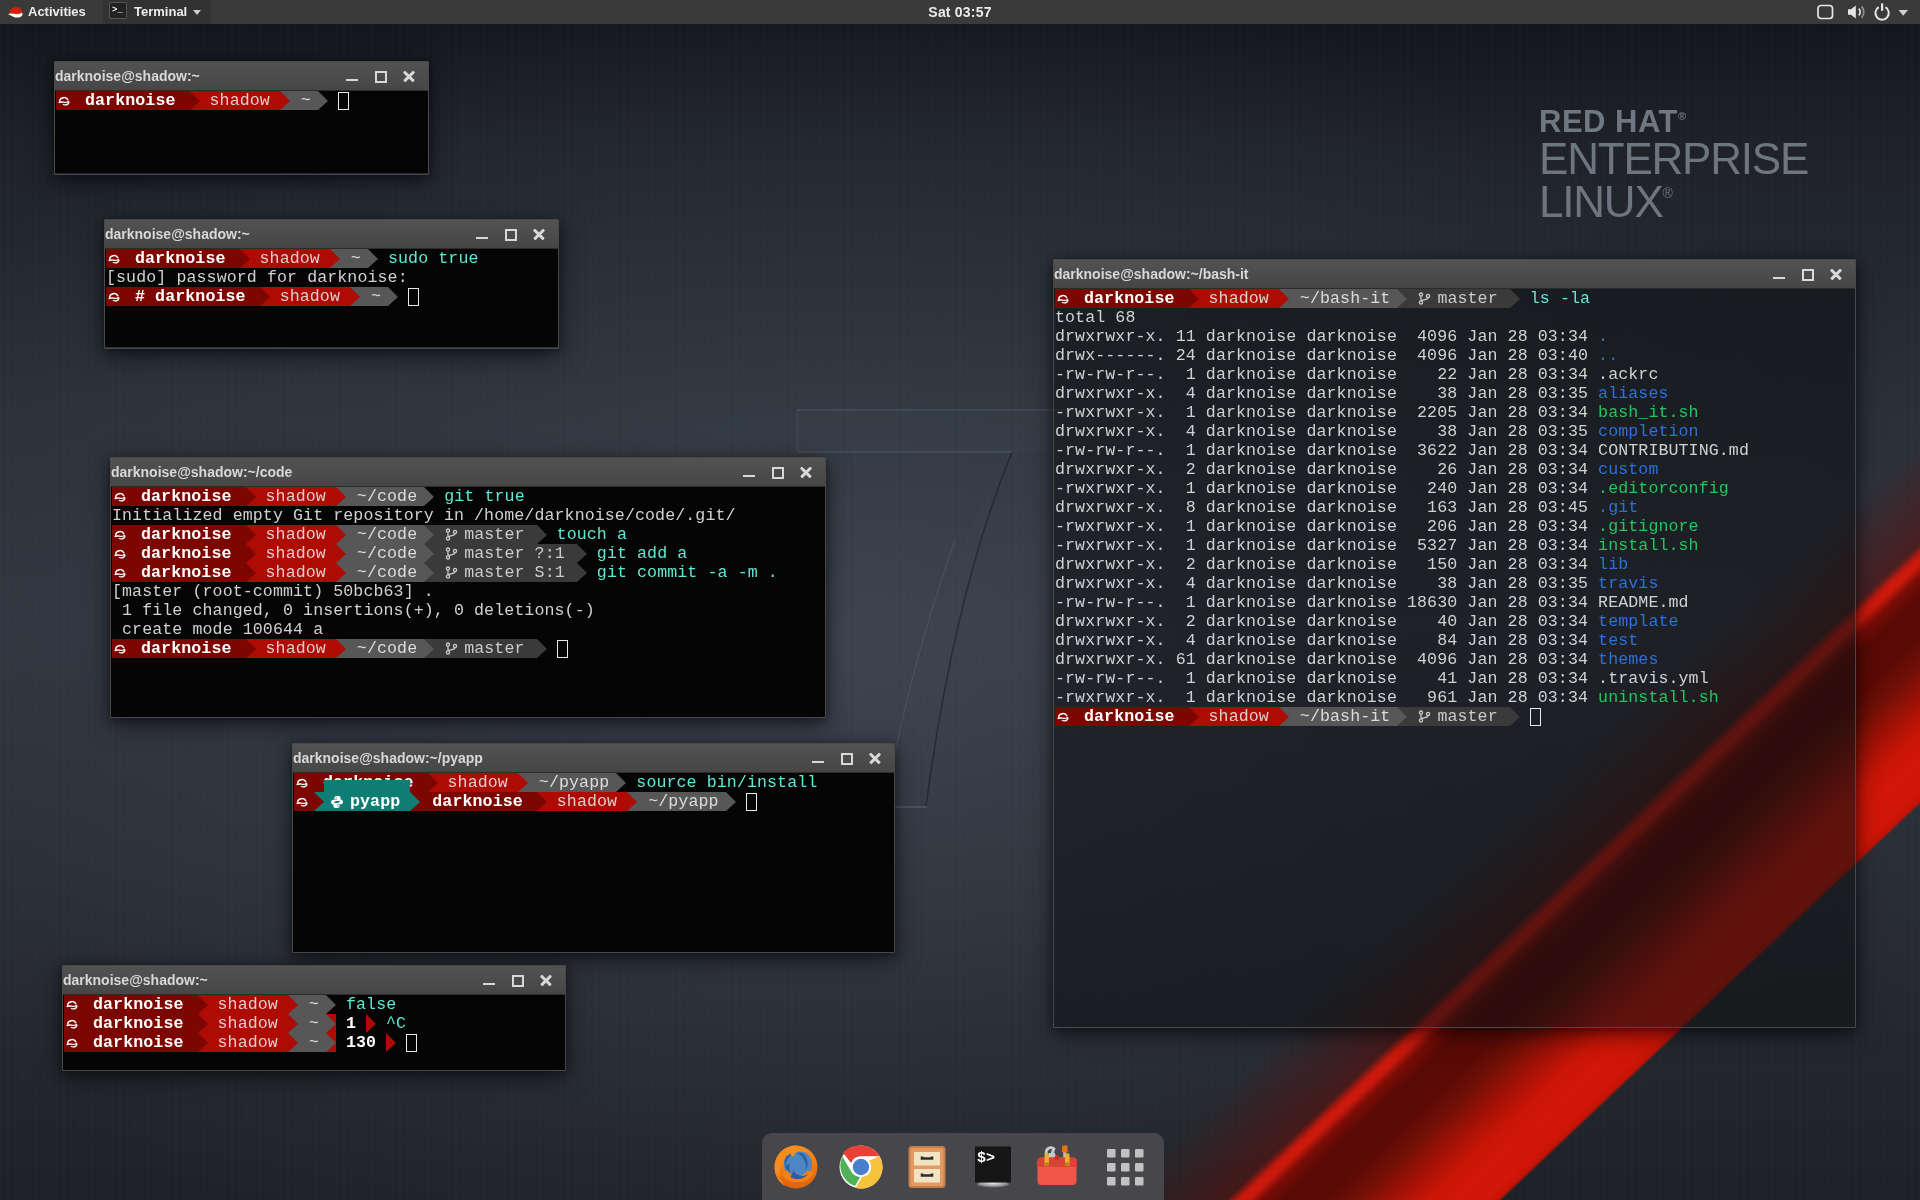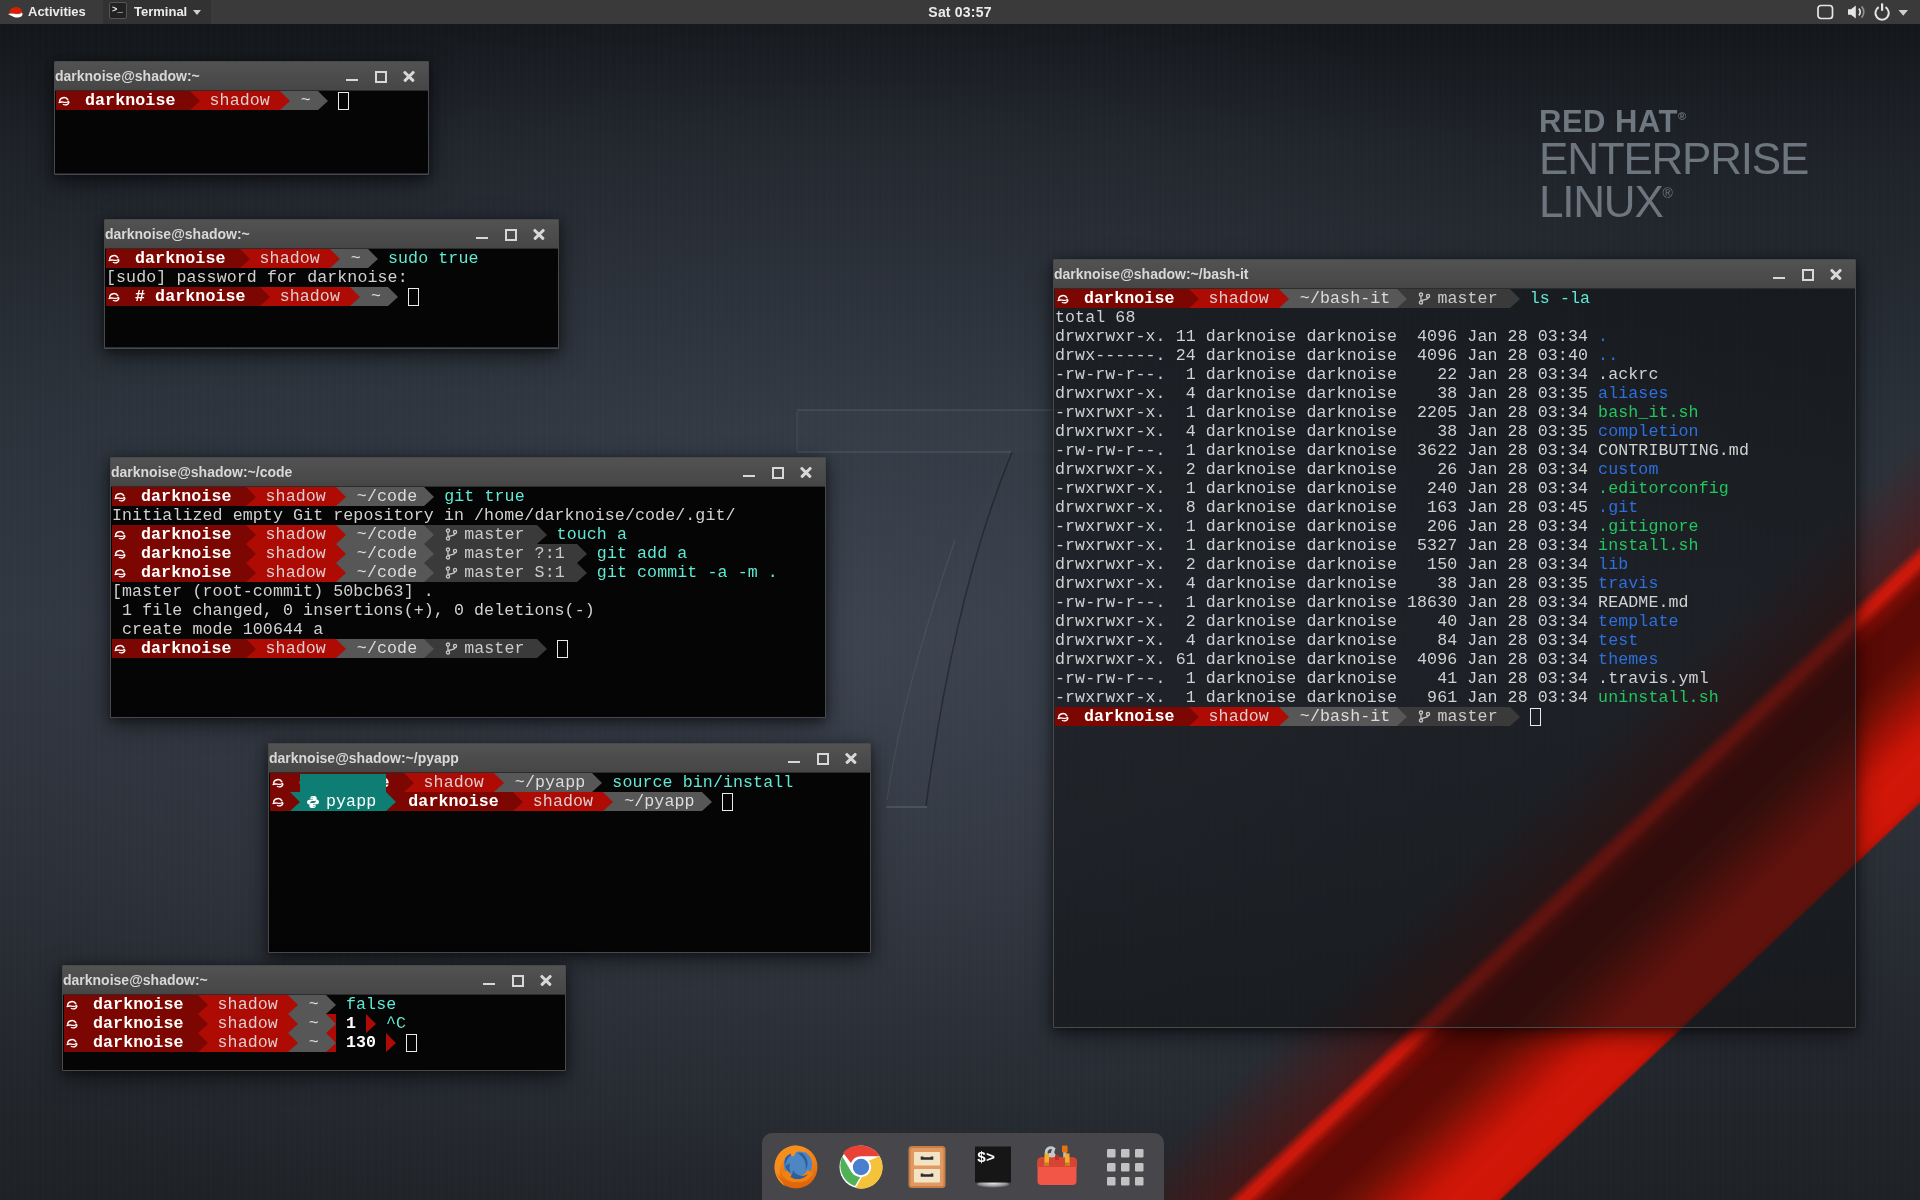--- a/index.html
+++ b/index.html
@@ -59,21 +59,21 @@
 .a3e{border-left-color:#575757;border-top-color:#ae0b05;border-bottom-color:#ae0b05}
 .ae0{border-left-color:#ae0b05}
 .cmd{color:#5eead4}
 .cur{display:inline-block;width:9px;height:16px;border:1px solid #eaeaea;margin-left:10px;align-self:center}
 .hat{width:12px;height:11px;margin:0 0 0 2px}
 .sg .t{padding-left:15px;font-weight:bold}
 .sg.s1{padding-right:14px}
 .sg.s2{padding:0 10px}
 .sg.s3{padding:0 7px 0 11px}
 .sg.s4{padding:0 12px 0 11px}
-.sg.sv{padding:18px 10px 0 6px;font-weight:normal}
+.sg.sv{padding:12px 10px 0 6px;font-weight:bold}
 .sg.se{padding:0 10px;font-weight:bold;color:#fff}
 .br{width:13px;height:13px;margin-right:6px}
 .py{width:14px;height:14px;margin-right:6px}
 .out{color:#d1d1d1;height:19px}
 .bdir{color:#2d6fdd}.bgrn{color:#22c55e}
 
 #dock{position:absolute;left:762px;top:1133px;width:402px;height:67px;background:#47474b;border-radius:10px 10px 0 0;z-index:40}
 .dicon{position:absolute;top:10px;width:48px;height:48px}
 </style></head>
 <body>
@@ -177,21 +177,21 @@
     <div class="out"> 1 file changed, 0 insertions(+), 0 deletions(-)</div>
     <div class="out"> create mode 100644 a</div>
     <div class="row"><span class="sg s1"><svg class="hat" viewBox="0 0 12 10">
             <use href="#hatp"></use>
           </svg><span class="t">darknoise</span></span><span class="ar a12"></span><span class="sg s2">shadow</span><span class="ar a23"></span><span class="sg s3">~/code</span><span class="ar a34"></span><span class="sg s4"><svg class="br" viewBox="0 0 14 14">
             <use href="#brp"></use>
           </svg>master</span><span class="ar a40"></span><span class="cur"></span></div>
   </div>
 </div>
 
-<div class="win" style="left:268px;top:743px;width:601px;height:208px">
+<div class="win" style="left:292px;top:743px;width:601px;height:208px">
   <div class="tb">darknoise@shadow:~/pyapp
     <span class="wbt mn" style="right:62px">
         <i></i>
       </span>
     <span class="wbt mx" style="right:34px">
         <i></i>
       </span>
     <span class="wbt cl" style="right:5px">
         <i></i>
         <b></b>

